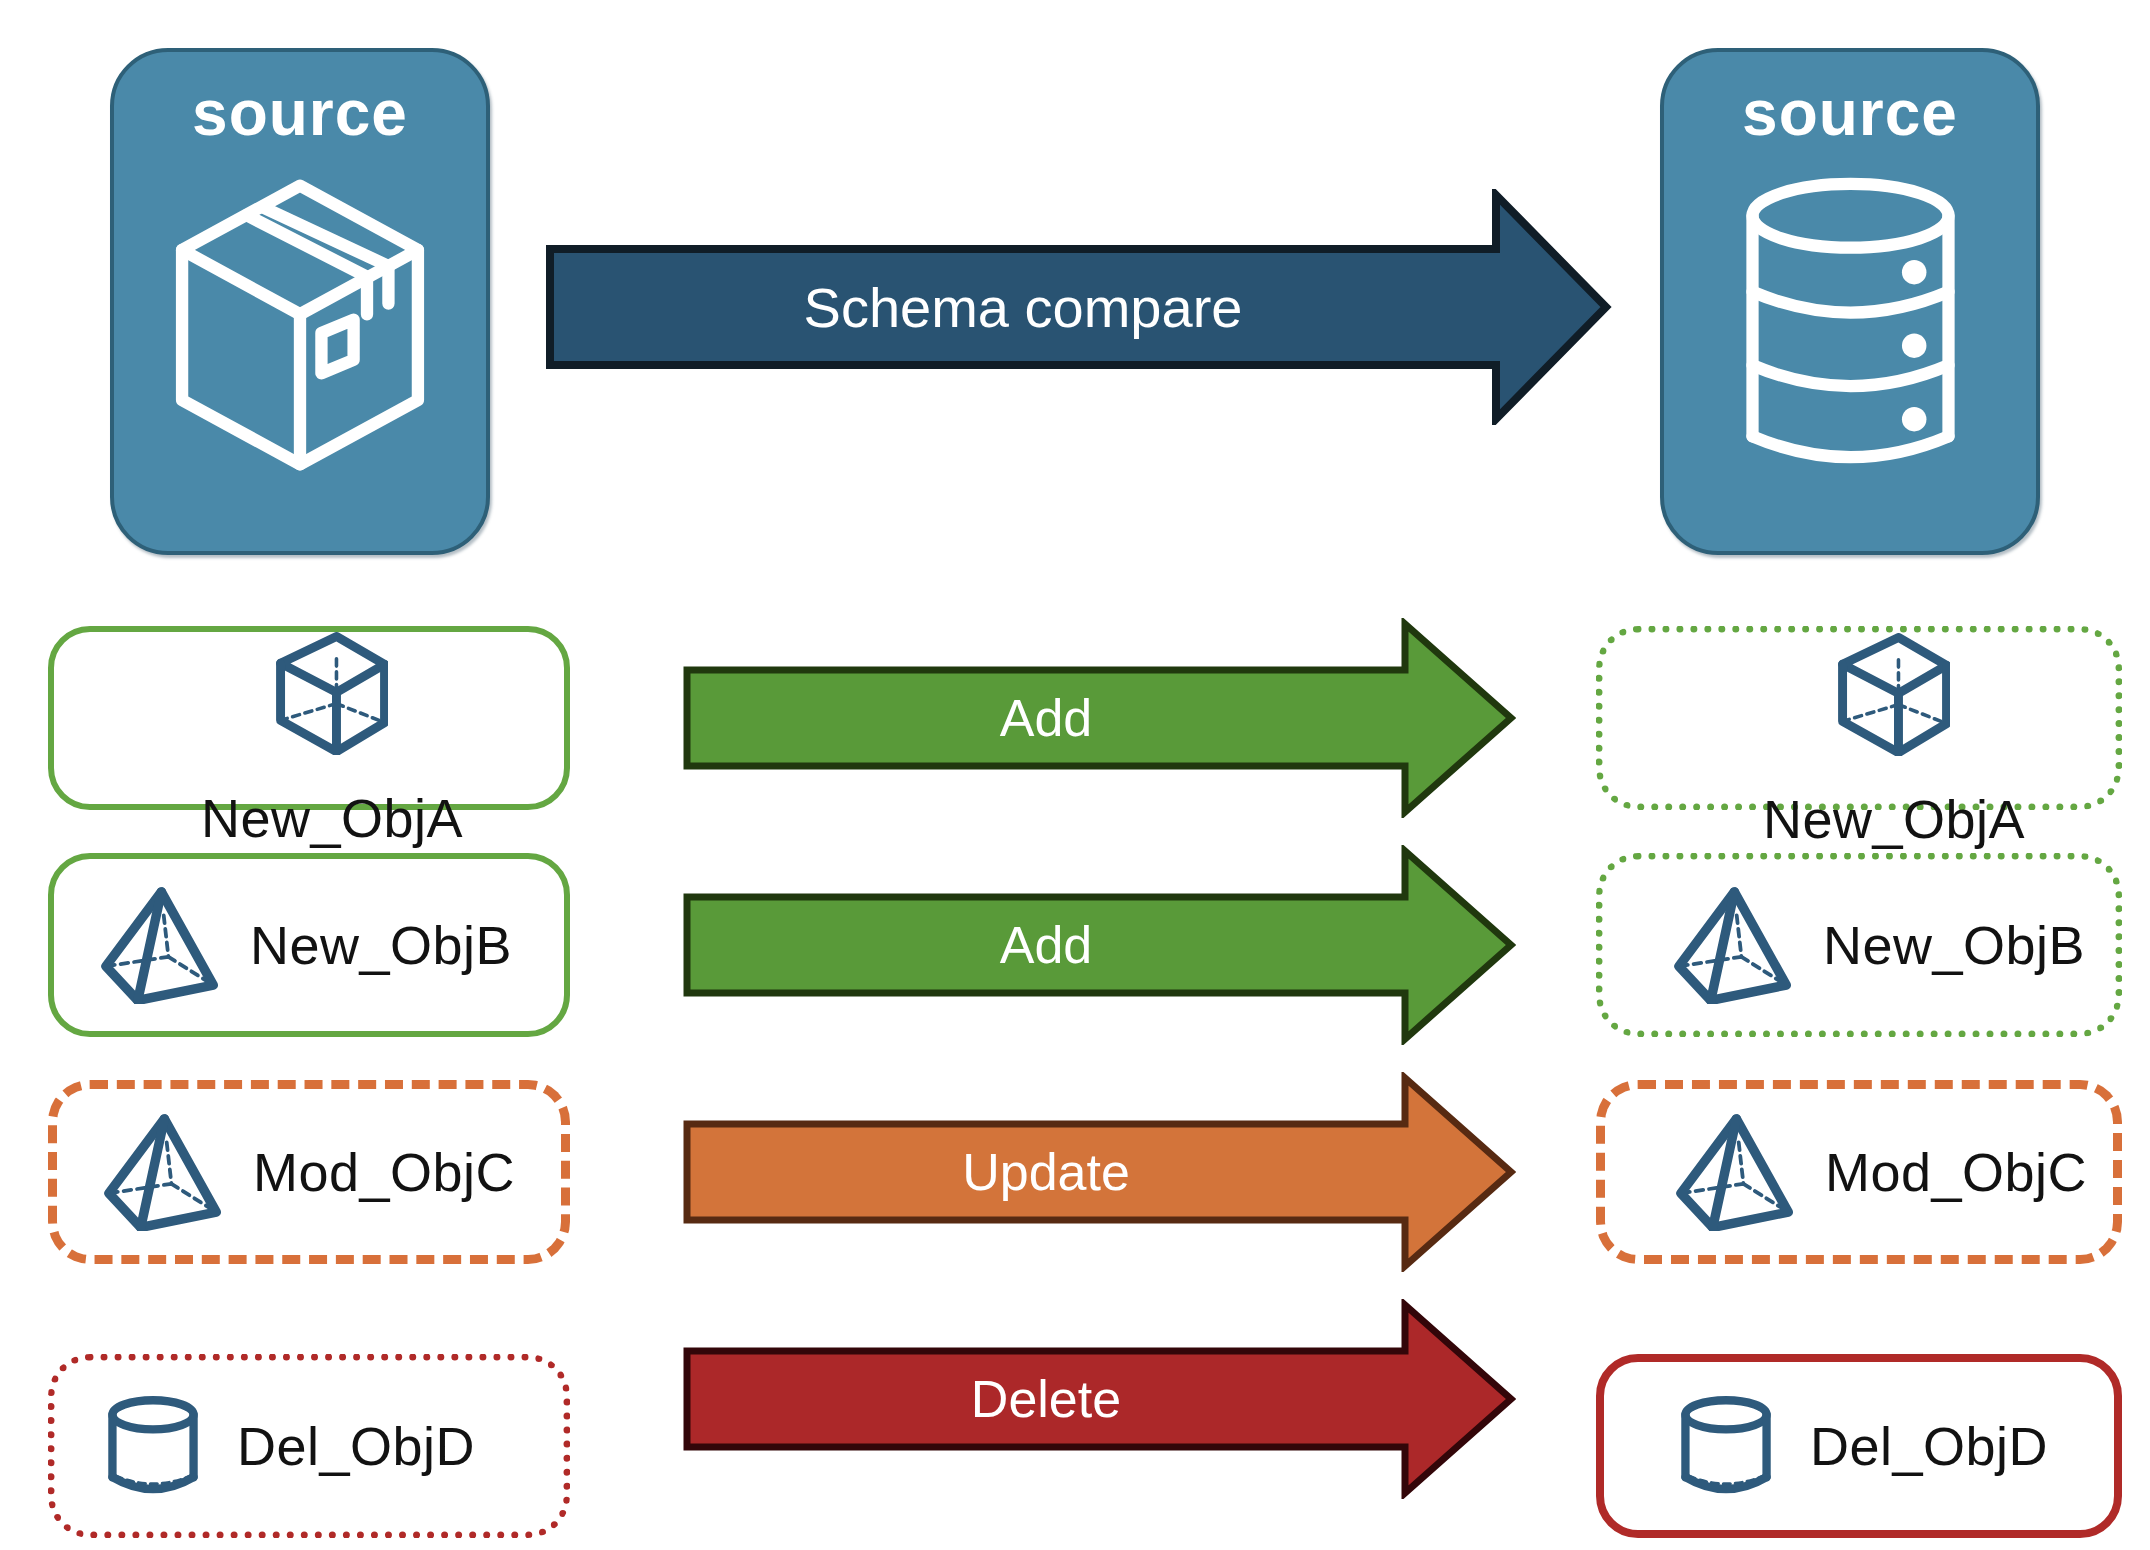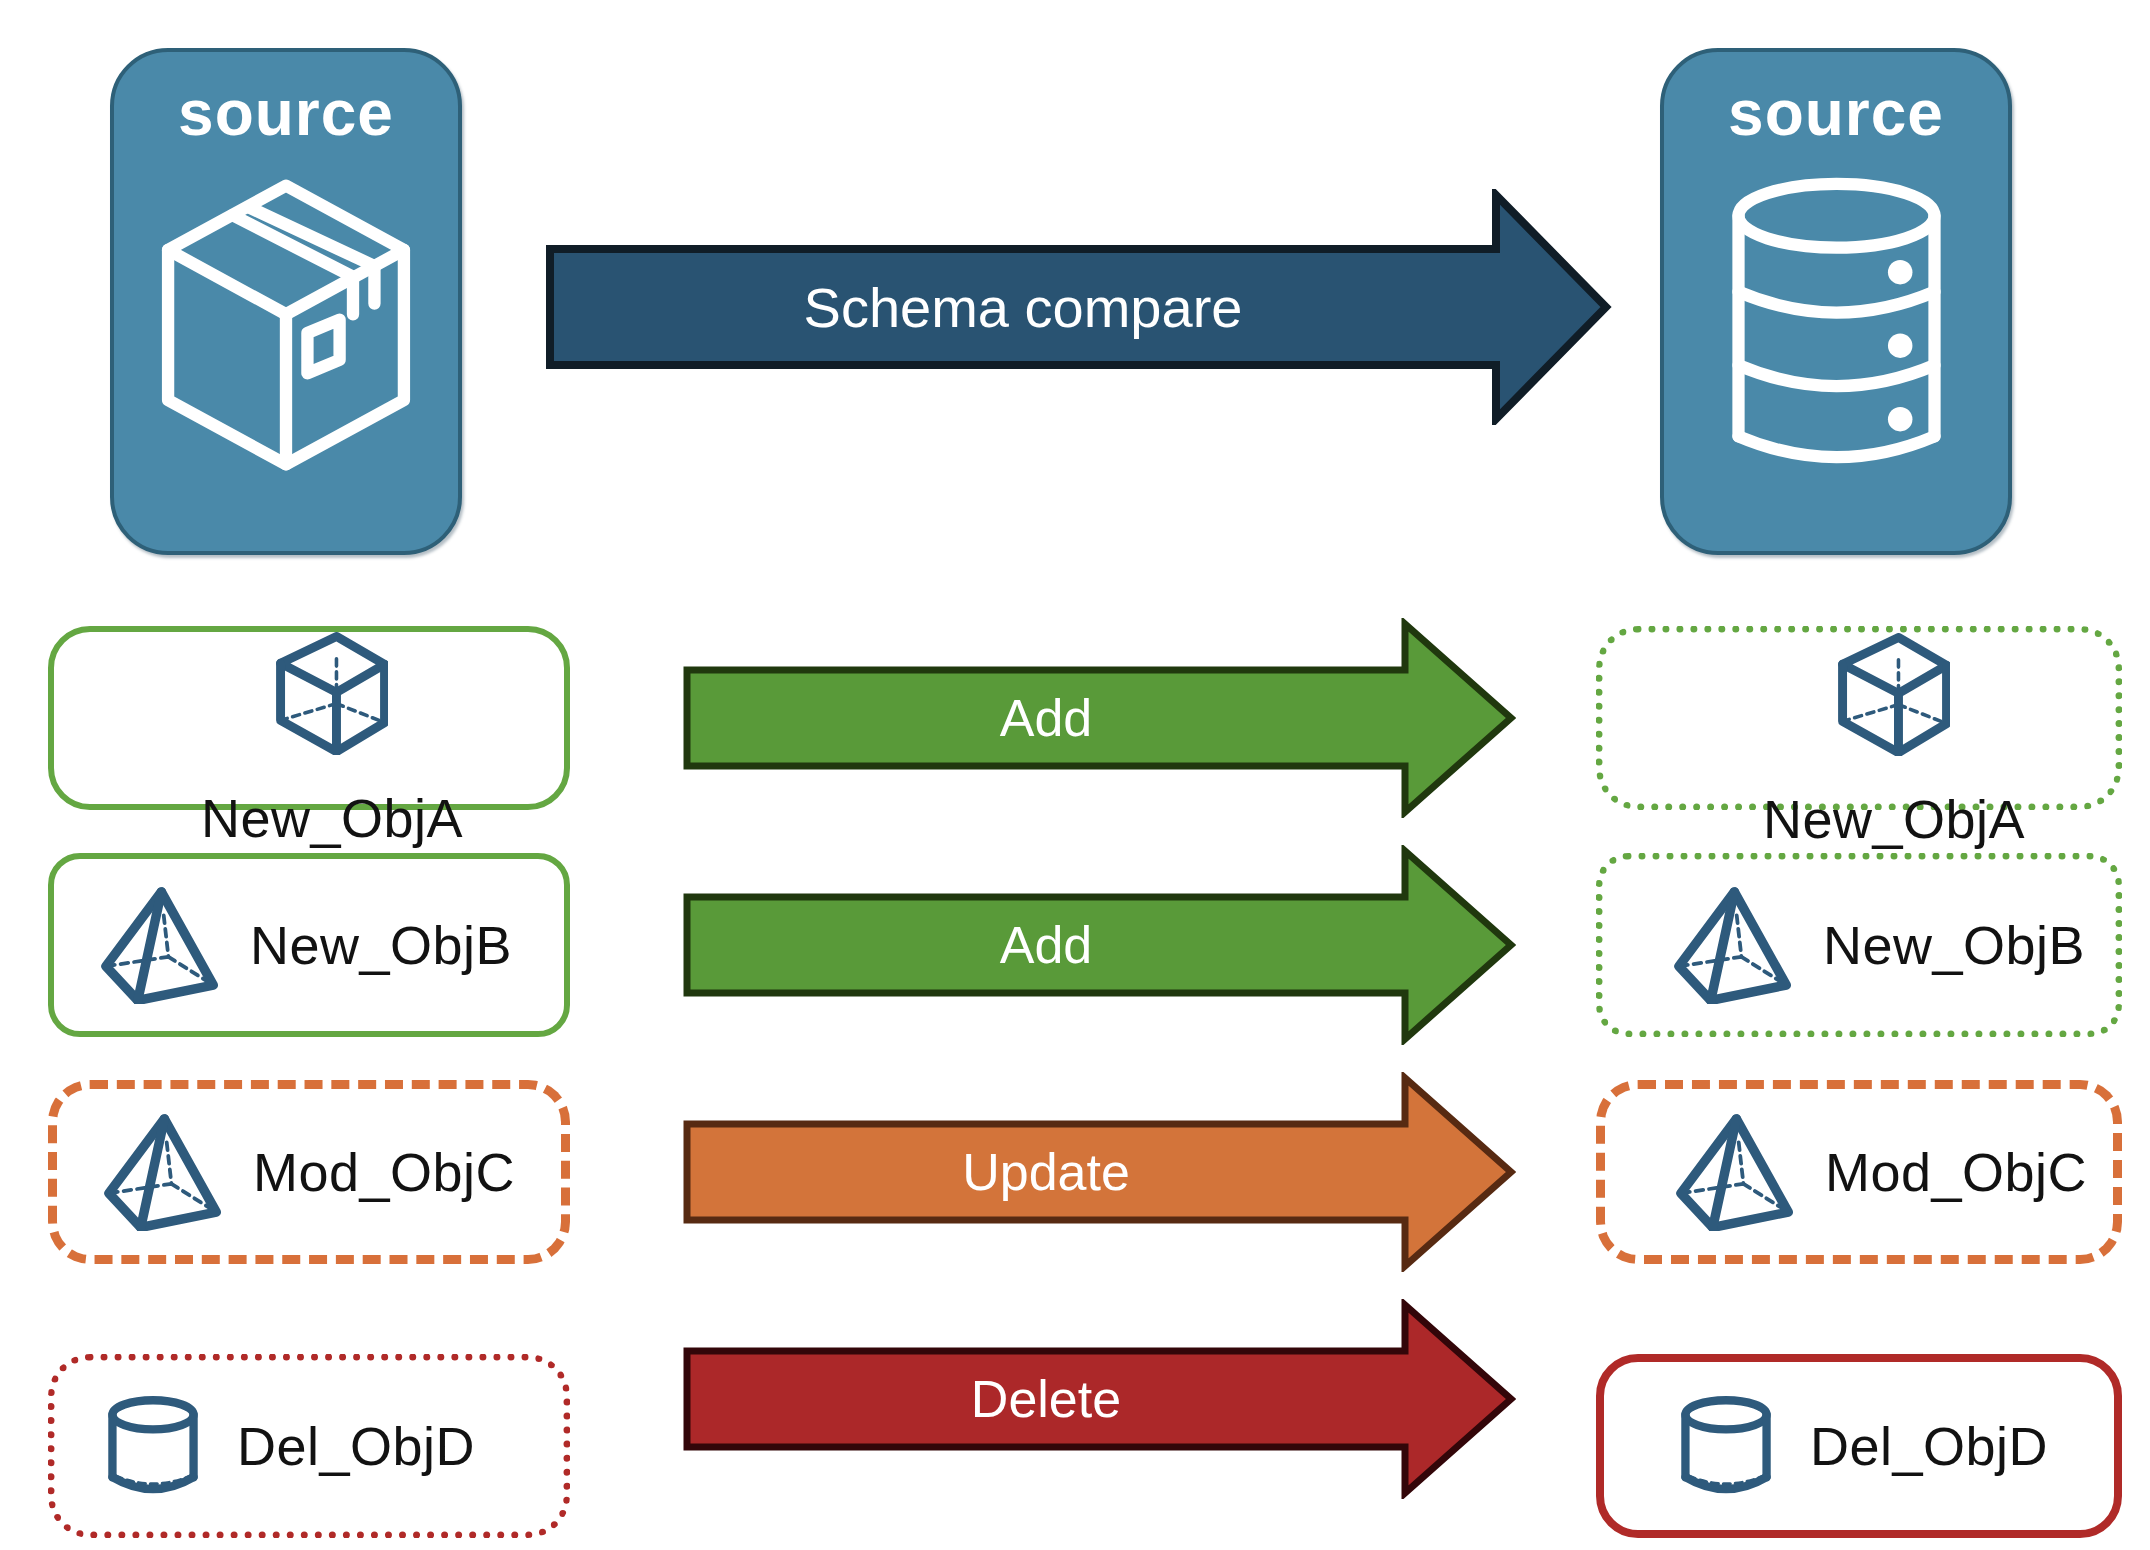--- a/index.html
+++ b/index.html
@@ -2,21 +2,21 @@
 <html><head>
 <meta charset="utf-8">
 <style>
   html,body { margin:0; padding:0; background:#ffffff; }
   .canvas {
     position:relative; width:2150px; height:1550px; background:#ffffff;
     font-family:"Liberation Sans", sans-serif; overflow:hidden;
   }
   
   .node {
-    position:absolute; top:48px; width:352px; height:507px;
+    position:absolute; top:48px; width:380px; height:507px;
     background:#4a89a9; border:4px solid #2e6078; border-radius:58px;
     box-shadow:2px 3px 3px rgba(40,70,90,.35); box-sizing:border-box;
   }
   .node-source { left:110px; }
   .node-target { left:1660px; }
   .node-title {
     margin-top:24px; text-align:center; color:#ffffff;
     font-size:64px; font-weight:700; letter-spacing:1px;
   }
   .node-icon { display:block; margin:24px auto 0; }
@@ -32,21 +32,21 @@
   .arrow-orange polygon { fill:#d3743a; stroke:#572a12; }
   .arrow-red    polygon { fill:#ac2829; stroke:#330609; }
   .ar0 { top:618px; } .ar1 { top:845px; } .ar2 { top:1072px; } .ar3 { top:1299px; }
   
   .card {
     position:absolute; height:184px; background:#ffffff; border-radius:42px;
     display:flex; align-items:center; box-sizing:border-box; gap:32px;
   }
   .card-left  { left:48px;  width:522px; padding-left:46px; }
   .card-right { left:1596px; width:526px; padding-left:70px; }
-  .cr0 { top:626px;flex-direction:column; } .cr1 { top:853px;border-radius:32px; } .cr2 { top:1080px; } .cr3 { top:1354px; }
+  .cr0 { top:626px;flex-direction:column; } .cr1 { top:853px; } .cr2 { top:1080px; } .cr3 { top:1354px; }
   .b-green-solid   { border:6px solid  #64a742; }
   .b-green-dotted  { border:7px dotted #64a742; }
   .b-orange-dashed { border:9px dashed #d8703a; }
   .b-red-dotted    { border:7px dotted #b02a28; }
   .b-red-solid     { border:8px solid  #b02a28; }
   .obj-label { font-size:54px; color:#121212; letter-spacing:.5px; white-space:nowrap; }
   .obj-icon { flex:0 0 auto; }
   .hidden-defs { position:absolute; width:0; height:0; overflow:hidden; }
   
   .g-thick { fill:none; stroke:#2e5a7c; stroke-width:8; stroke-linejoin:round; stroke-linecap:round; }

